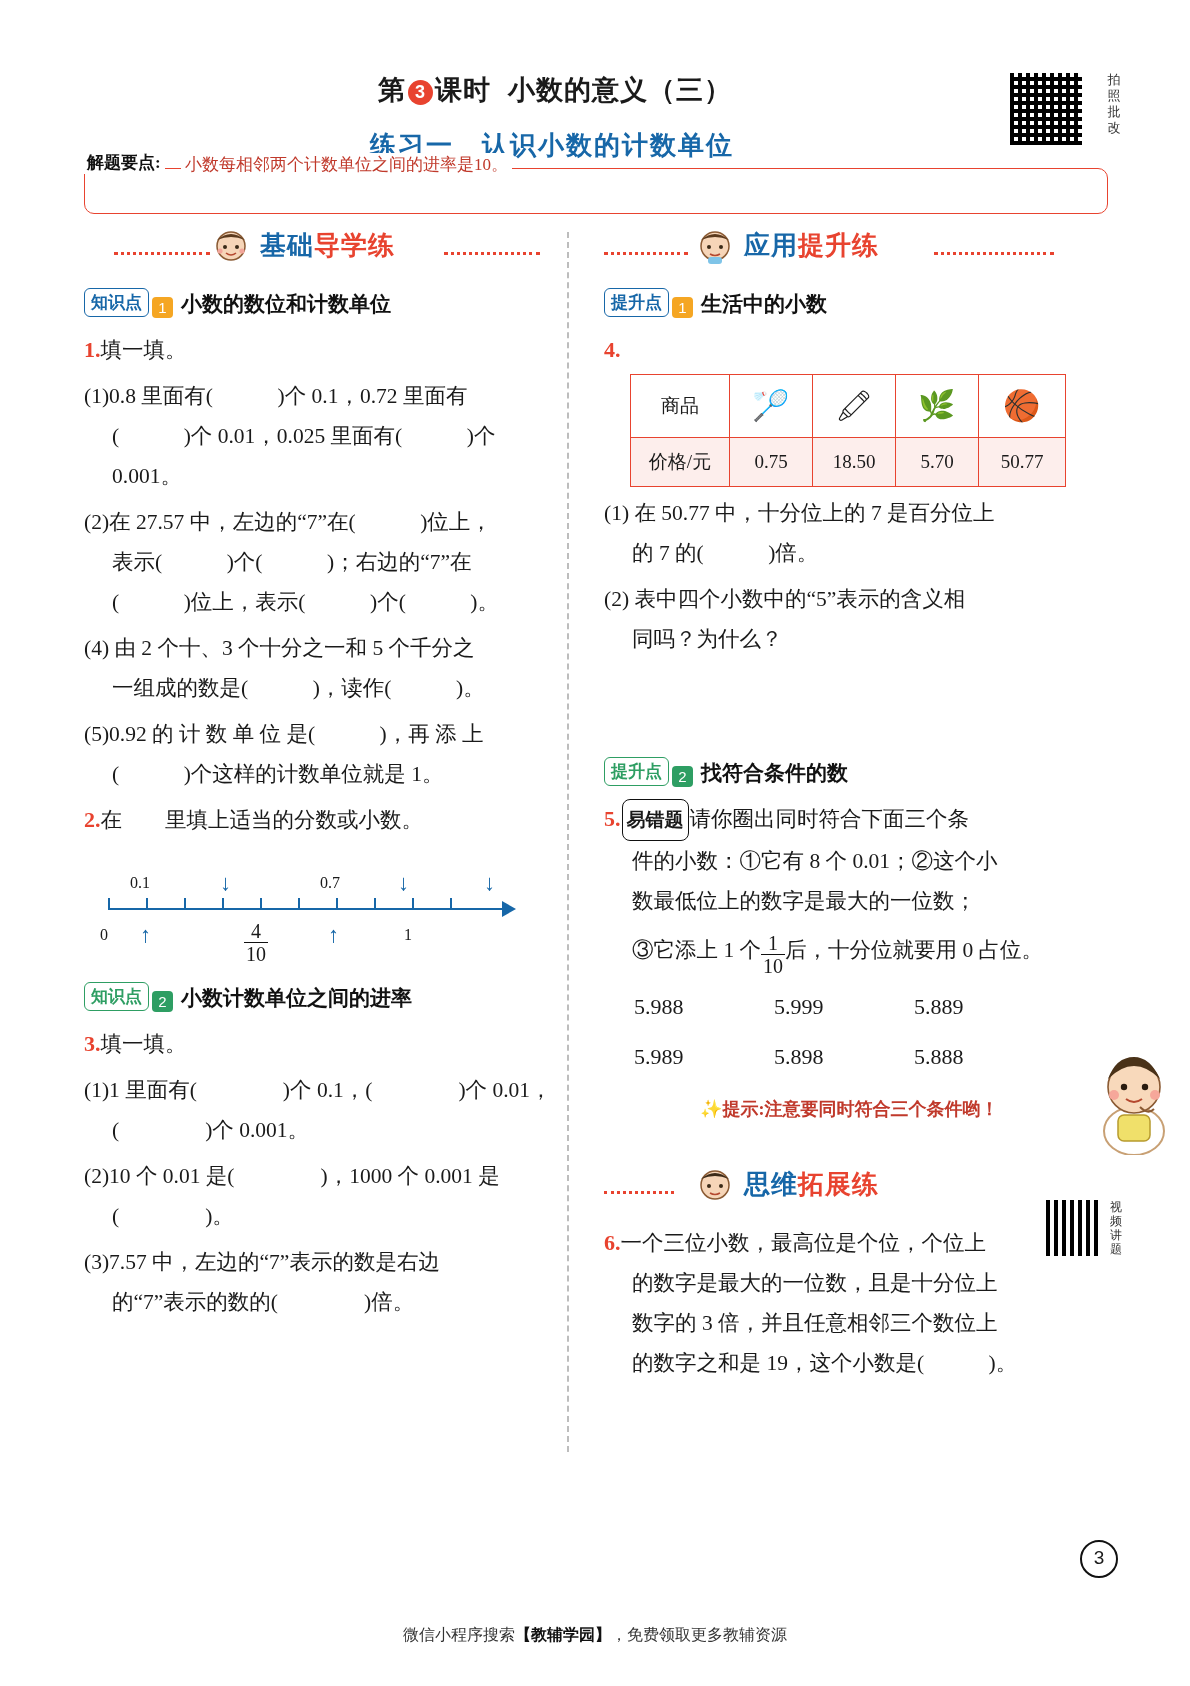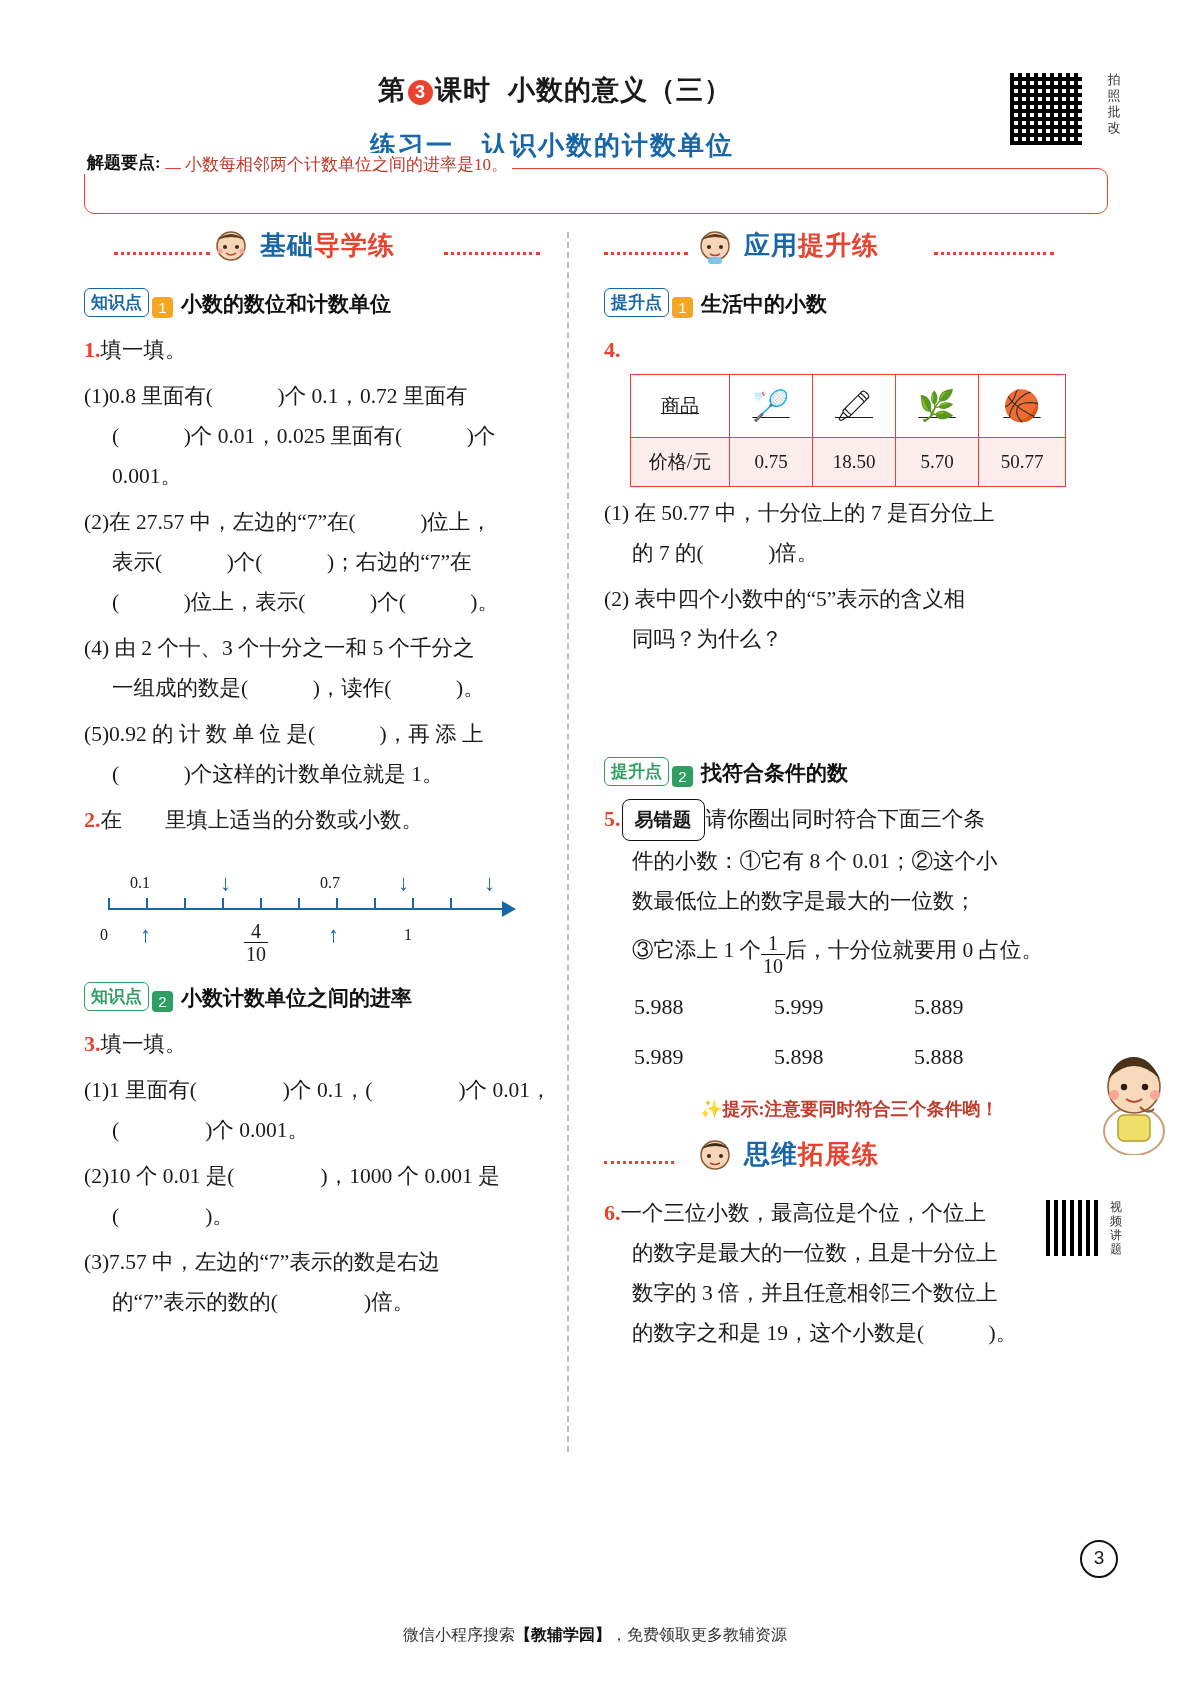--- a/index.html
+++ b/index.html
@@ -134,21 +134,21 @@
   }
   .numline .tick{position:absolute;top:46px;width:2px;height:12px;background:#1767a8;}
   .numline .lbl{position:absolute;font-size:16px;}
   .numline .dn{position:absolute;font-size:22px;color:#1767a8;}
   .numline .up{position:absolute;font-size:22px;color:#1767a8;}
   table.price{border-collapse:collapse;margin:4px 0 6px 26px;}
   table.price td{
     border:1.2px solid #e8432f;text-align:center;font-size:19px;
     height:46px;
   }
-  table.price td.head{height:60px;text-decoration:underline;}
+  table.price td.head{height:60px;}
   table.price tr.row2 td{background:#fdeeec;}
   .goods{font-size:30px;line-height:1;}
 
   
   .cands{margin:6px 0 0 30px;font-size:22px;line-height:44px;}
   .cands span{display:inline-block;width:140px;}
 
   .hint{
     margin:18px 0 0 96px;font-size:18px;color:#c0392b;font-weight:bold;
   }
@@ -174,21 +174,21 @@
     background:
       repeating-linear-gradient(90deg,#000 0 4px,#fff 4px 8px),
       repeating-linear-gradient(0deg,#000 0 4px,#fff 4px 8px);
   }
   .video-lbl{
     position:absolute;right:58px;top:1200px;width:22px;font-size:12px;
     line-height:14px;color:#333;font-family:"Liberation Sans", sans-serif;
   }
   .errbadge{
     display:inline-block;border:1.4px solid #111;border-radius:8px;
-    padding:0px 12px;font-size:19px;font-weight:bold;margin:0 1px;
+    padding:0px 4px;font-size:19px;font-weight:bold;margin:0 1px;
   }
 </style>
 </head>
 <body>
 
 <div class="page">
 
   <div class="header">
     <div class="title-line">
       <span>第</span><span class="circled-num">3</span><span>课时</span>&nbsp;&nbsp;<span>小数的意义（三）</span>
@@ -372,21 +372,21 @@
       <span>5.988</span><span>5.999</span><span>5.889</span>
     </div>
     <div class="cands">
       <span>5.989</span><span>5.898</span><span>5.888</span>
     </div>
 
     <div class="hint">
       <span class="star">✨</span><span>提示:</span><span>注意要同时符合三个条件哟！</span>
     </div>
 
-    <div class="banner banner-right" style="margin-top:10px;text-align:right;">
+    <div class="banner banner-right" style="margin-top:40px;text-align:right;">
       <div class="dots" style="width:70px;"></div>
       <svg class="face" viewBox="0 0 42 42">
         <circle cx="21" cy="22" r="14" fill="#f6d5b8" stroke="#8a5a33" stroke-width="1.5"></circle>
         <path d="M7 16 q14 -12 28 0 q-14 -6 -28 0z" fill="#3b2a18"></path>
         <circle cx="15" cy="23" r="2" fill="#3a2a18"></circle>
           <circle cx="27" cy="23" r="2" fill="#3a2a18"></circle>
         <path d="M16 30 q5 3 10 0" stroke="#b5482f" stroke-width="1.6" fill="none"></path>
       </svg>
       <div class="bname"><span class="blue">思维</span><span>拓展练</span></div>
     </div>

